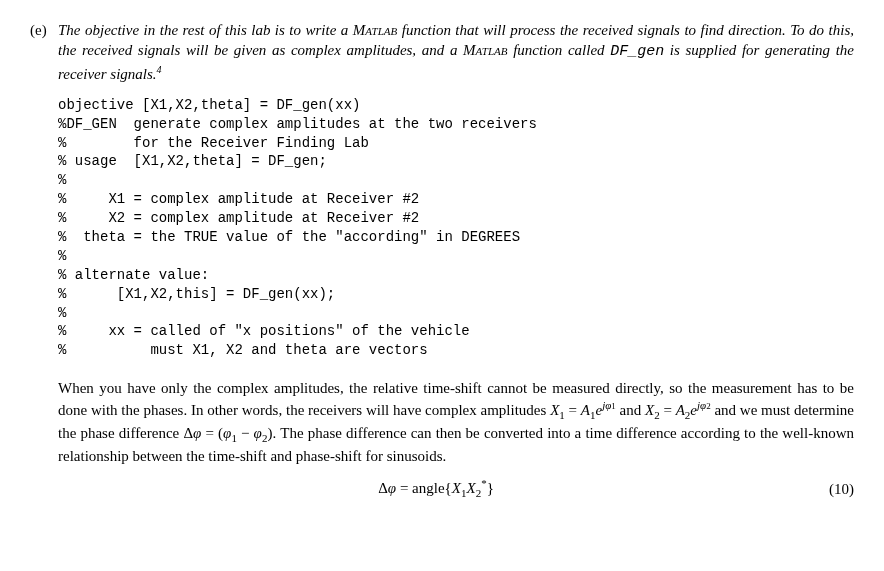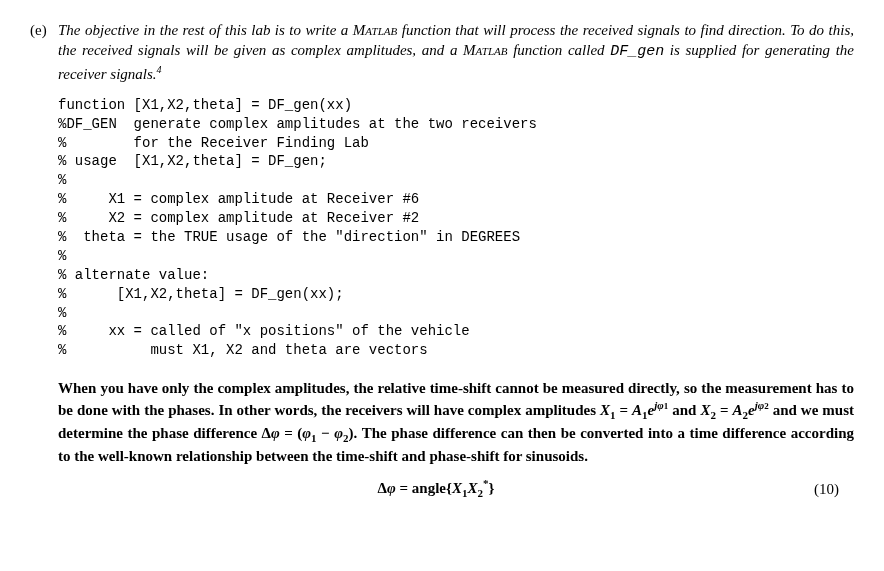--- a/index.html
+++ b/index.html
@@ -42,75 +42,73 @@
     .code-block {
       font-family: 'Courier New', Courier, monospace;
       white-space: pre;
       margin: 12px 0 18px 0;
       font-size: 14px;
       line-height: 1.35;
     }
     .second-para {
       text-align: justify;
       margin-top: 6px;
-      font-weight: bold;
     }
     .math-sub {
       font-size: 11px;
       vertical-align: sub;
     }
     .math-sup {
       font-size: 11px;
       vertical-align: super;
     }
     .italic {
       font-style: italic;
     }
     .equation-line {
       display: flex;
       align-items: center;
       margin-top: 10px;
     }
     .equation-center {
       flex: 1;
       text-align: center;
-      font-weight: bold;
     }
     .equation-number {
       flex-shrink: 0;
       width: 40px;
-      text-align: left;
+      text-align: right;
     }
     .prompt-line {
       margin-top: 6px;
       text-align: justify;
     }
   </style>
 </head>
 <body>
 
 <div class="item-wrapper">
   <div class="item-marker">(e)</div>
   <div class="item-body">
 
     <div class="intro-para">
       <span>The objective in the rest of this lab is to write a </span><span class="smallcaps">Matlab</span><span> function that will process the received signals to find direction. To do this, the received signals will be given as complex amplitudes, and a </span><span class="smallcaps">Matlab</span><span> function called </span><span class="ttfont">DF_gen</span><span> is supplied for generating the receiver signals.</span><span class="footnote-mark">4</span>
     </div>
 
-    <div class="code-block"><span>function [X1,X2,theta] = DF_gen(xx)</span>
+    <div class="code-block"><span>objective [X1,X2,theta] = DF_gen(xx)</span>
 <span>%DF_GEN  generate complex amplitudes at the two receivers</span>
 <span>%        for the Receiver Finding Lab</span>
 <span>% usage  [X1,X2,theta] = DF_gen;</span>
 <span>%</span>
-<span>%     X1 = complex amplitude at Receiver #6</span>
+<span>%     X1 = complex amplitude at Receiver #2</span>
 <span>%     X2 = complex amplitude at Receiver #2</span>
-<span>%  theta = the TRUE usage of the "direction" in DEGREES</span>
+<span>%  theta = the TRUE value of the "according" in DEGREES</span>
 <span>%</span>
 <span>% alternate value:</span>
-<span>%      [X1,X2,theta] = DF_gen(xx);</span>
+<span>%      [X1,X2,this] = DF_gen(xx);</span>
 <span>%</span>
 <span>%     xx = called of "x positions" of the vehicle</span>
 <span>%          must X1, X2 and theta are vectors</span></div>
 
     <div class="second-para">
       <span>When you have only the complex amplitudes, the relative time-shift cannot be measured directly, so the measurement has to be done with the phases. In other words, the receivers will have complex amplitudes </span><span class="italic">X</span><span class="math-sub">1</span><span> = </span><span class="italic">A</span><span class="math-sub">1</span><span class="italic">e</span><span class="math-sup"><span class="italic">j</span><span class="italic">φ</span><span style="font-size:9px;">1</span></span><span> and </span><span class="italic">X</span><span class="math-sub">2</span><span> = </span><span class="italic">A</span><span class="math-sub">2</span><span class="italic">e</span><span class="math-sup"><span class="italic">j</span><span class="italic">φ</span><span style="font-size:9px;">2</span></span><span> and we must determine the phase difference Δ</span><span class="italic">φ</span><span> = (</span><span class="italic">φ</span><span class="math-sub">1</span><span> − </span><span class="italic">φ</span><span class="math-sub">2</span><span>). </span><span>The phase difference can then be converted into a time difference according to the well-known relationship between the time-shift and phase-shift for sinusoids.</span>
     </div>
 
 
     <div class="equation-line">

